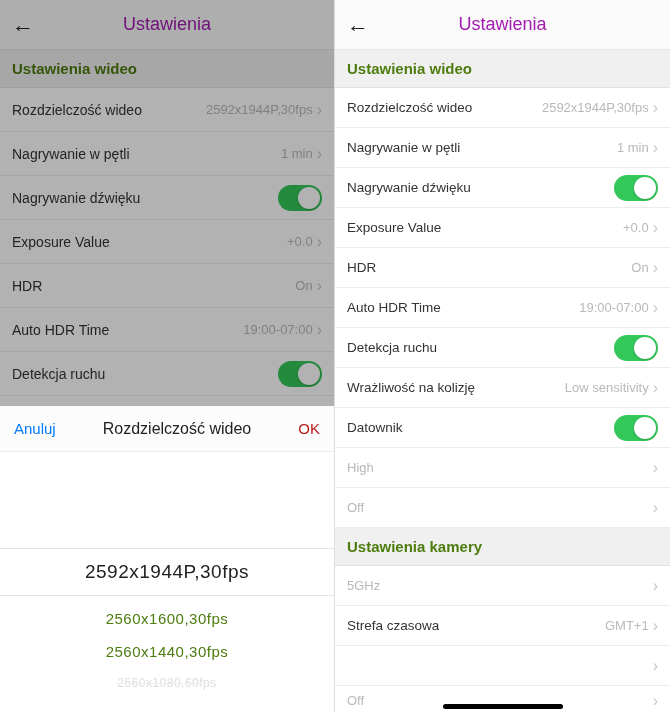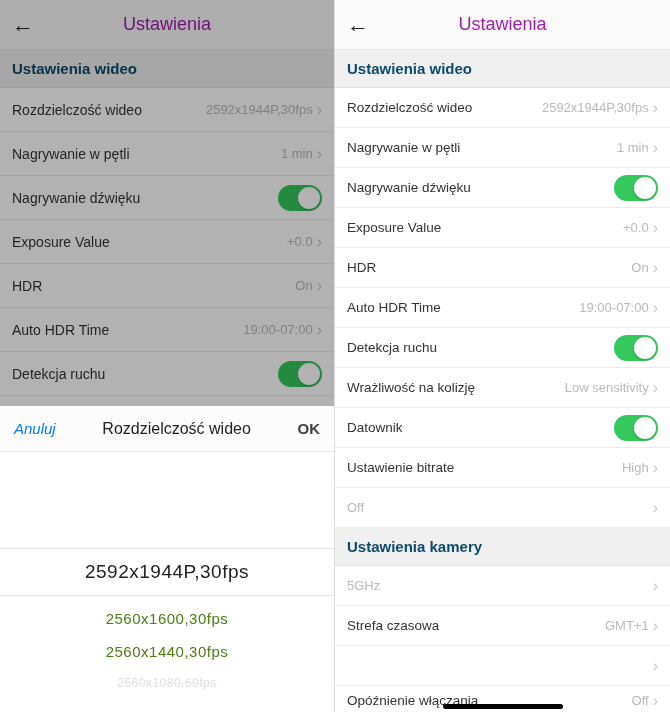--- a/index.html
+++ b/index.html
@@ -5,34 +5,34 @@
   * { box-sizing: border-box; margin: 0; padding: 0; font-family: -apple-system, "Helvetica Neue", Arial, sans-serif; }
   html, body { width: 670px; height: 712px; overflow: hidden; background: #fff; }
   .screens { display: flex; width: 670px; height: 712px; }
   .screen { width: 335px; height: 712px; position: relative; overflow: hidden; background: #fff; }
   .screen-left { border-right: 1px solid #ddd; }
   .overlay-dim { position: absolute; inset: 0; background: rgba(0,0,0,0.30); z-index: 2; pointer-events: none; }
   .content { position: relative; z-index: 1; }
   .header { height: 50px; display: flex; align-items: center; justify-content: center; position: relative; background: #fafafa; border-bottom: 1px solid #e8e8e8; }
   .header .back { position: absolute; left: 12px; top: 50%; transform: translateY(-50%); font-size: 22px; color: #222; }
   .header .title { font-size: 18px; color: #a21caf; }
-  .section-header { background: #f0f0f0; padding: 10px 12px; font-size: 15px; font-weight: 600; color: #0c4a6e; border-bottom: 1px solid #e2e2e2; }
+  .section-header { background: #f0f0f0; padding: 10px 12px; font-size: 15px; font-weight: 600; color: #4d7c0f; border-bottom: 1px solid #e2e2e2; }
   .row { display: flex; align-items: center; justify-content: space-between; padding: 0 12px; height: 44px; border-bottom: 1px solid #ececec; background: #fff; font-size: 14px; color: #333; }
   .row.compact { height: 40px; font-size: 13.5px; }
   .row .label { flex: 1; white-space: nowrap; overflow: hidden; text-overflow: ellipsis; }
   .row .value { color: #b9b9b9; font-size: 13px; margin-right: 4px; white-space: nowrap; }
   .row .chev { color: #c8c8c8; font-size: 16px; line-height: 1; }
   .toggle { width: 44px; height: 26px; border-radius: 13px; position: relative; }
   .toggle.on { background: #34c759; }
   .toggle.on::after { content: ""; position: absolute; right: 2px; top: 2px; width: 22px; height: 22px; background: #fff; border-radius: 50%; box-shadow: 0 1px 2px rgba(0,0,0,0.2); }
   
   .sheet { position: absolute; left: 0; right: 0; bottom: 0; background: #fff; z-index: 3; }
   .sheet-header { display: flex; align-items: center; justify-content: space-between; height: 46px; padding: 0 14px; border-bottom: 1px solid #eaeaea; background: #fcfcfc; }
-  .sheet-header .cancel { color: #007aff; font-size: 15px; font-style: italic; }
-  .sheet-header .ok { color: #404040; font-size: 15px; font-weight: 700; }
+  .sheet-header .cancel { color: #007aff; font-size: 15px; }
+  .sheet-header .ok { color: #b91c1c; font-size: 15px; font-weight: 400; }
   .sheet-header .stitle { font-size: 16px; color: #222; }
   .picker { height: 260px; padding-top: 90px; text-align: center; position: relative; }
   .picker .opt { font-size: 15px; color: #4d7c0f; padding: 8px 0; letter-spacing: 0.5px; }
   .picker .opt.selected { color: #222; font-size: 19px; font-weight: 500; border-top: 1px solid #e2e2e2; border-bottom: 1px solid #e2e2e2; padding: 12px 0; margin: 6px 0; }
   .picker .opt.faint { color: #ddd; font-size: 12px; text-decoration: line-through; text-decoration-color: #eee; }
   .home-indicator { position: absolute; bottom: 3px; left: 50%; transform: translateX(-50%); width: 120px; height: 5px; background: #000; border-radius: 3px; z-index: 5; }
 </style>
 </head>
 <body>
 
@@ -150,21 +150,20 @@
     <div class="row compact">
       <span class="label">Wrażliwość na kolizję</span>
       <span class="value">Low sensitivity</span>
       <span class="chev">›</span>
     </div>
     <div class="row compact">
       <span class="label">Datownik</span>
       <span class="toggle on"></span>
     </div>
     <div class="row compact">
-      <span class="label">Ustawienie bitrate</span>
       <span class="value">High</span>
       <span class="chev">›</span>
     </div>
     <div class="row compact">
       <span class="value">Off</span>
       <span class="chev">›</span>
     </div>
 
     <div class="section-header">Ustawienia kamery</div>
 
@@ -175,21 +174,20 @@
     <div class="row compact">
       <span class="label">Strefa czasowa</span>
       <span class="value">GMT+1</span>
       <span class="chev">›</span>
     </div>
     <div class="row compact">
       <span class="value"></span>
       <span class="chev">›</span>
     </div>
     <div class="row compact" style="height:30px;">
-      <span class="label">Opóźnienie włączania</span>
       <span class="value">Off</span>
       <span class="chev">›</span>
     </div>
 
     <div class="home-indicator"></div>
   </div>
 
 </div>
 
 </body></html>

